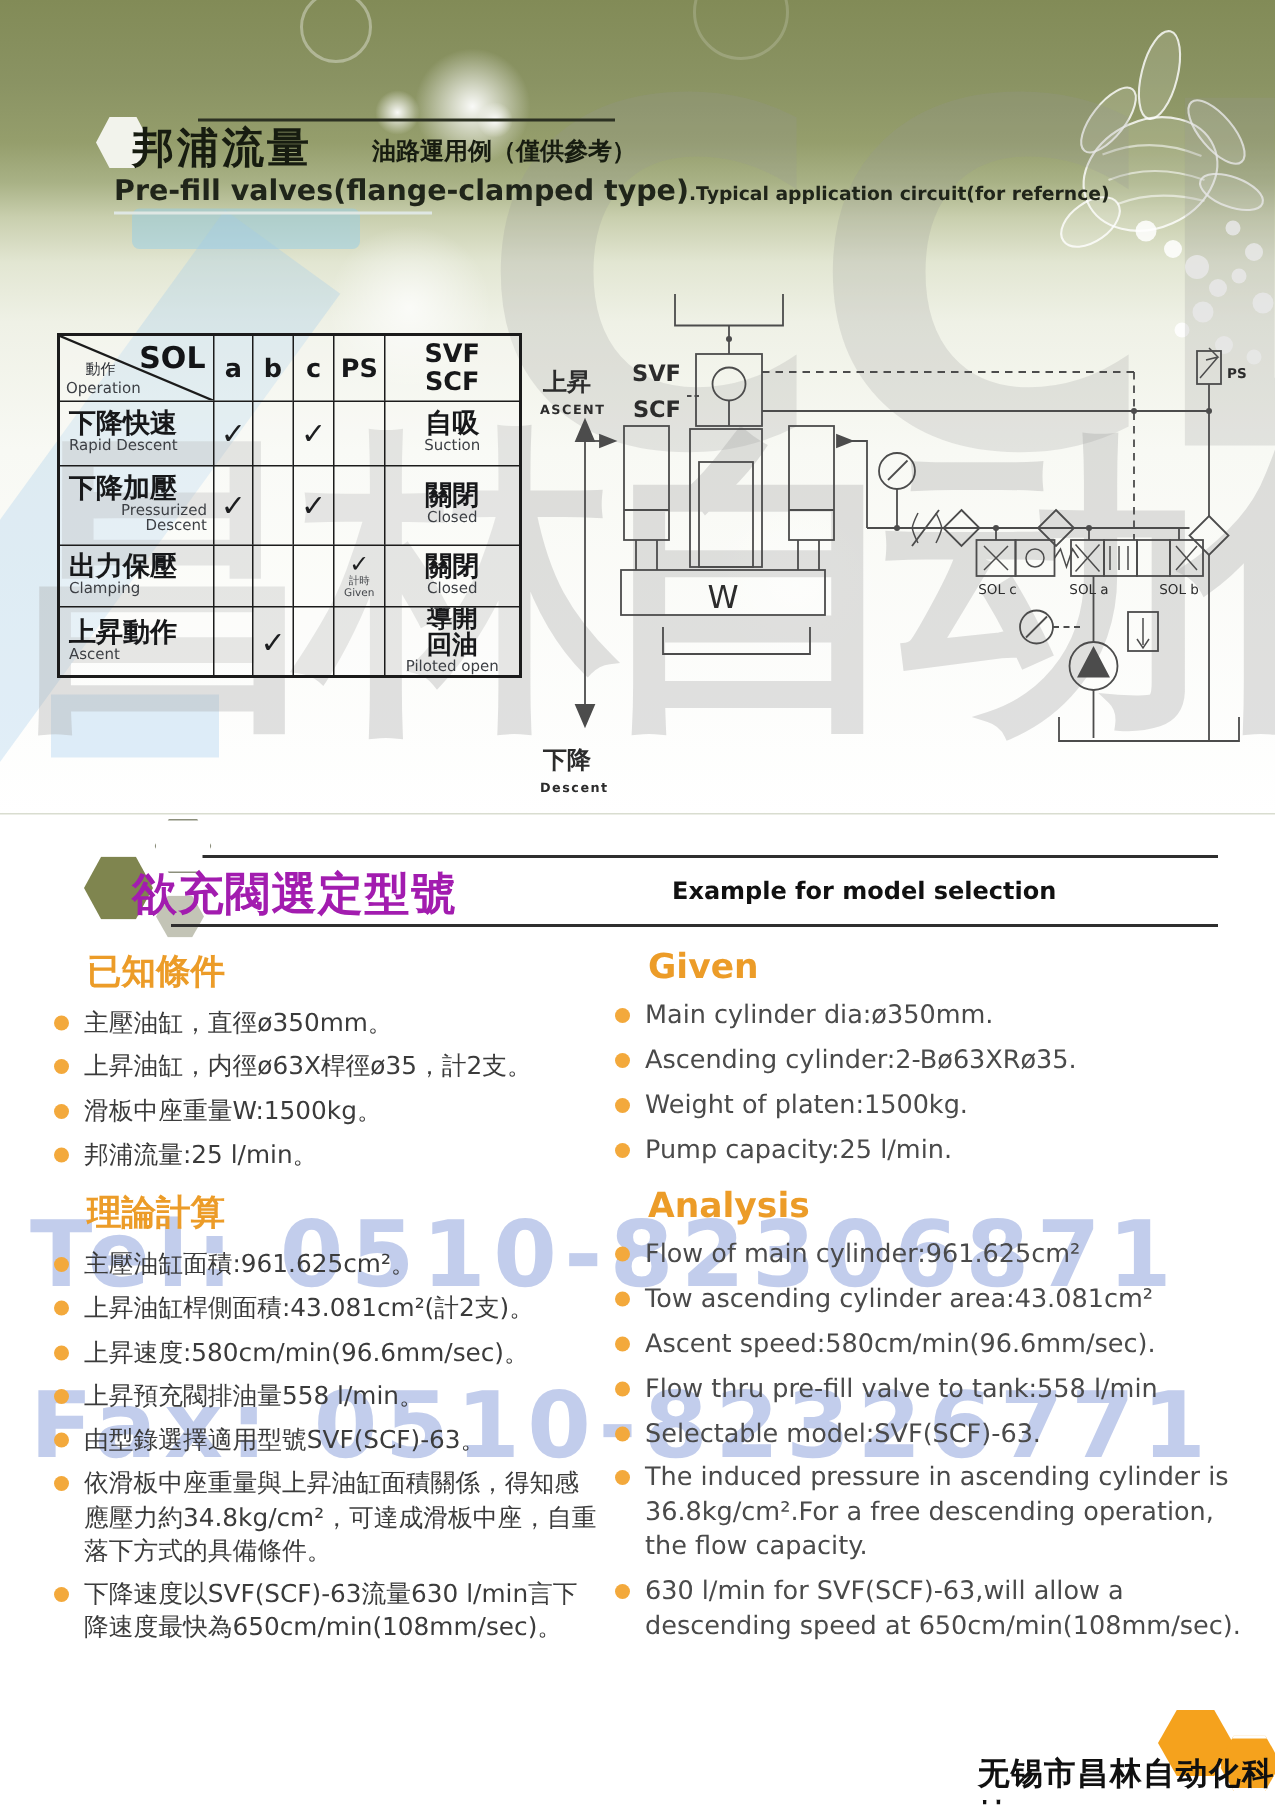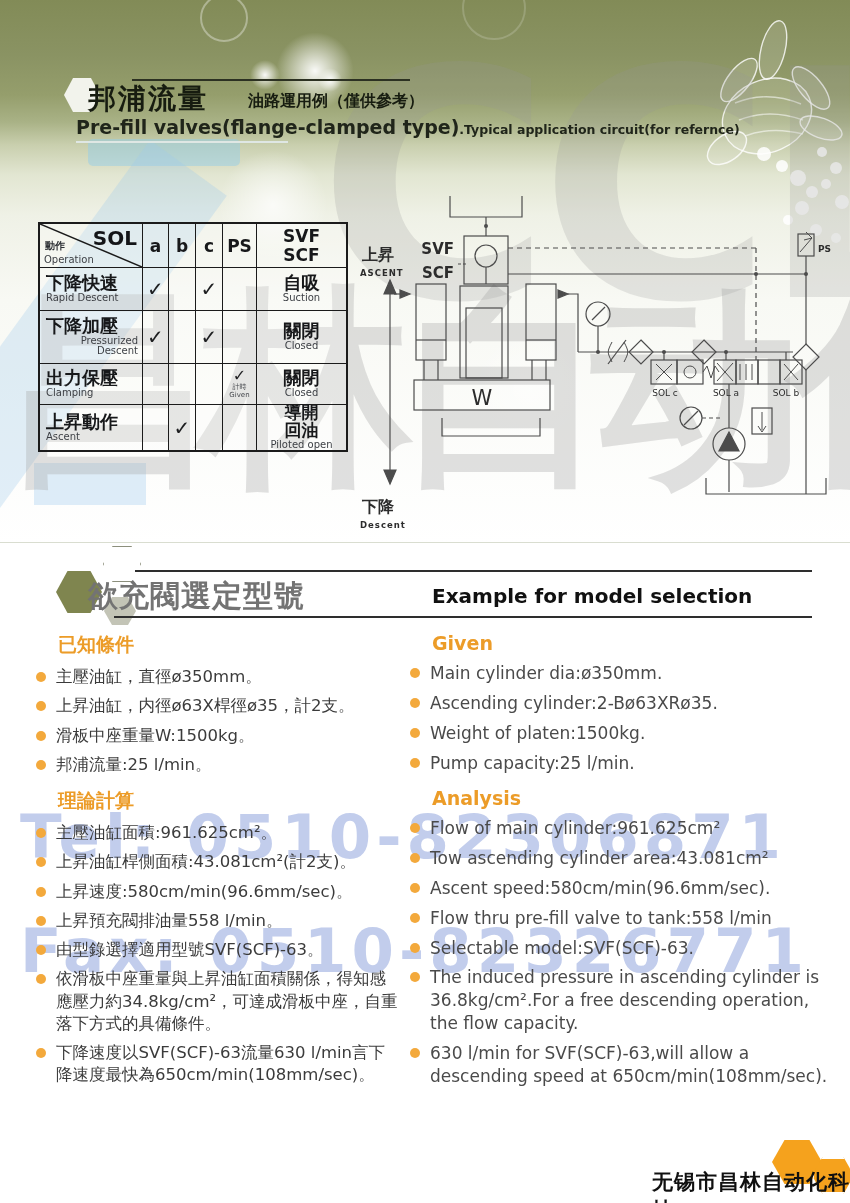--- a/index.html
+++ b/index.html
@@ -41,45 +41,45 @@
            display:flex;flex-direction:column;align-items:center;justify-content:center;overflow:hidden;}
   .tbl>div:nth-child(6n+1){border-left:none;}
   .tbl>div:nth-child(-n+6){border-top:none;}
   .cell-label{align-items:flex-start !important;padding-left:6px;justify-content:center;}
   .t-zh{font-size:18px;font-weight:bold;color:#17181a;line-height:1.05;}
   .t-en{font-size:10px;color:#3c3f44;line-height:1.05;}
   .t-col{font-size:17px;font-weight:bold;color:#17181a;}
   .t-check{font-size:20px;font-weight:bold;color:#1d1e20;line-height:1;}
   .t-tiny{font-size:7px;color:#44474c;line-height:1.1;}
   .corner-sol{position:absolute;right:5px;top:2px;font-size:20px;font-weight:bold;color:#131417;}
-  .corner-zh{position:absolute;left:5px;top:15px;font-size:10px;font-weight:bold;color:#2c2f34;}
+  .corner-zh{position:absolute;left:17px;top:15px;font-size:10px;font-weight:normal;color:#2c2f34;}
   .corner-en{position:absolute;left:4px;bottom:2px;font-size:10px;color:#3c3f44;}
   .svf-cell{font-size:17px;font-weight:bold;line-height:1.1;color:#17181a;}
   .svf-wrap{width:42px;font-size:17px;font-weight:bold;line-height:1.05;text-align:center;color:#17181a;}
 
   
   .diagram{left:354px;top:192px;}
 
   
   .sec-rule{left:0;top:542px;width:850px;height:1px;background:#d9ddd0;}
   .hexA{left:103px;top:546px;width:36px;height:34px;background:#fff;border:1.5px solid #8c8f7c;
         clip-path:polygon(0% 50%,25% 0%,75% 0%,100% 50%,75% 100%,25% 100%);}
   .hexB{left:56px;top:571px;width:46px;height:42px;background:#7f854f;
         clip-path:polygon(0% 50%,25% 0%,75% 0%,100% 50%,75% 100%,25% 100%);}
   .hexC{left:104px;top:597px;width:32px;height:28px;background:#c3c4b6;
         clip-path:polygon(0% 50%,25% 0%,75% 0%,100% 50%,75% 100%,25% 100%);}
   .sec-line-top{left:135px;top:570px;width:677px;height:2px;background:#2e2e2e;}
-  .sec-title-zh{left:88px;top:576px;font-size:30px;font-weight:bold;color:#737373;letter-spacing:1px;}
-  .sec-title-en{left:432px;top:584px;font-size:20px;font-weight:bold;color:#111;}
+  .sec-title-zh{left:88px;top:576px;font-size:30px;font-weight:bold;color:#a21caf;letter-spacing:1px;}
+  .sec-title-en{left:448px;top:584px;font-size:16px;font-weight:bold;color:#111;}
   .sec-line-bot{left:114px;top:616px;width:698px;height:2px;background:#2e2e2e;}
 
   
   .colL{left:28px;top:632px;width:372px;}
   .colR{left:402px;top:632px;width:436px;}
-  .grp-hd{font-size:19px;font-weight:bold;color:#ec9c28;margin:0 0 8px 30px;}
+  .grp-hd{font-size:23px;font-weight:bold;color:#ec9c28;margin:0 0 8px 30px;}
   .grp-hd.en{}
   .bullet{display:flex;margin-bottom:7px;}
   .dot{flex:0 0 10px;width:10px;height:10px;border-radius:50%;background:#f3a93c;margin:6px 10px 0 8px;}
   .bt{font-size:16.5px;line-height:1.35;color:#3b3b3b;}
   .colR .bt{font-size:17px;color:#4a4a4a;}
   .mt{margin-top:12px;}
 
   
   .ft-hex1{left:772px;top:1140px;width:50px;height:44px;background:#f5a21d;
            clip-path:polygon(0% 50%,25% 0%,75% 0%,100% 50%,75% 100%,25% 100%);}

